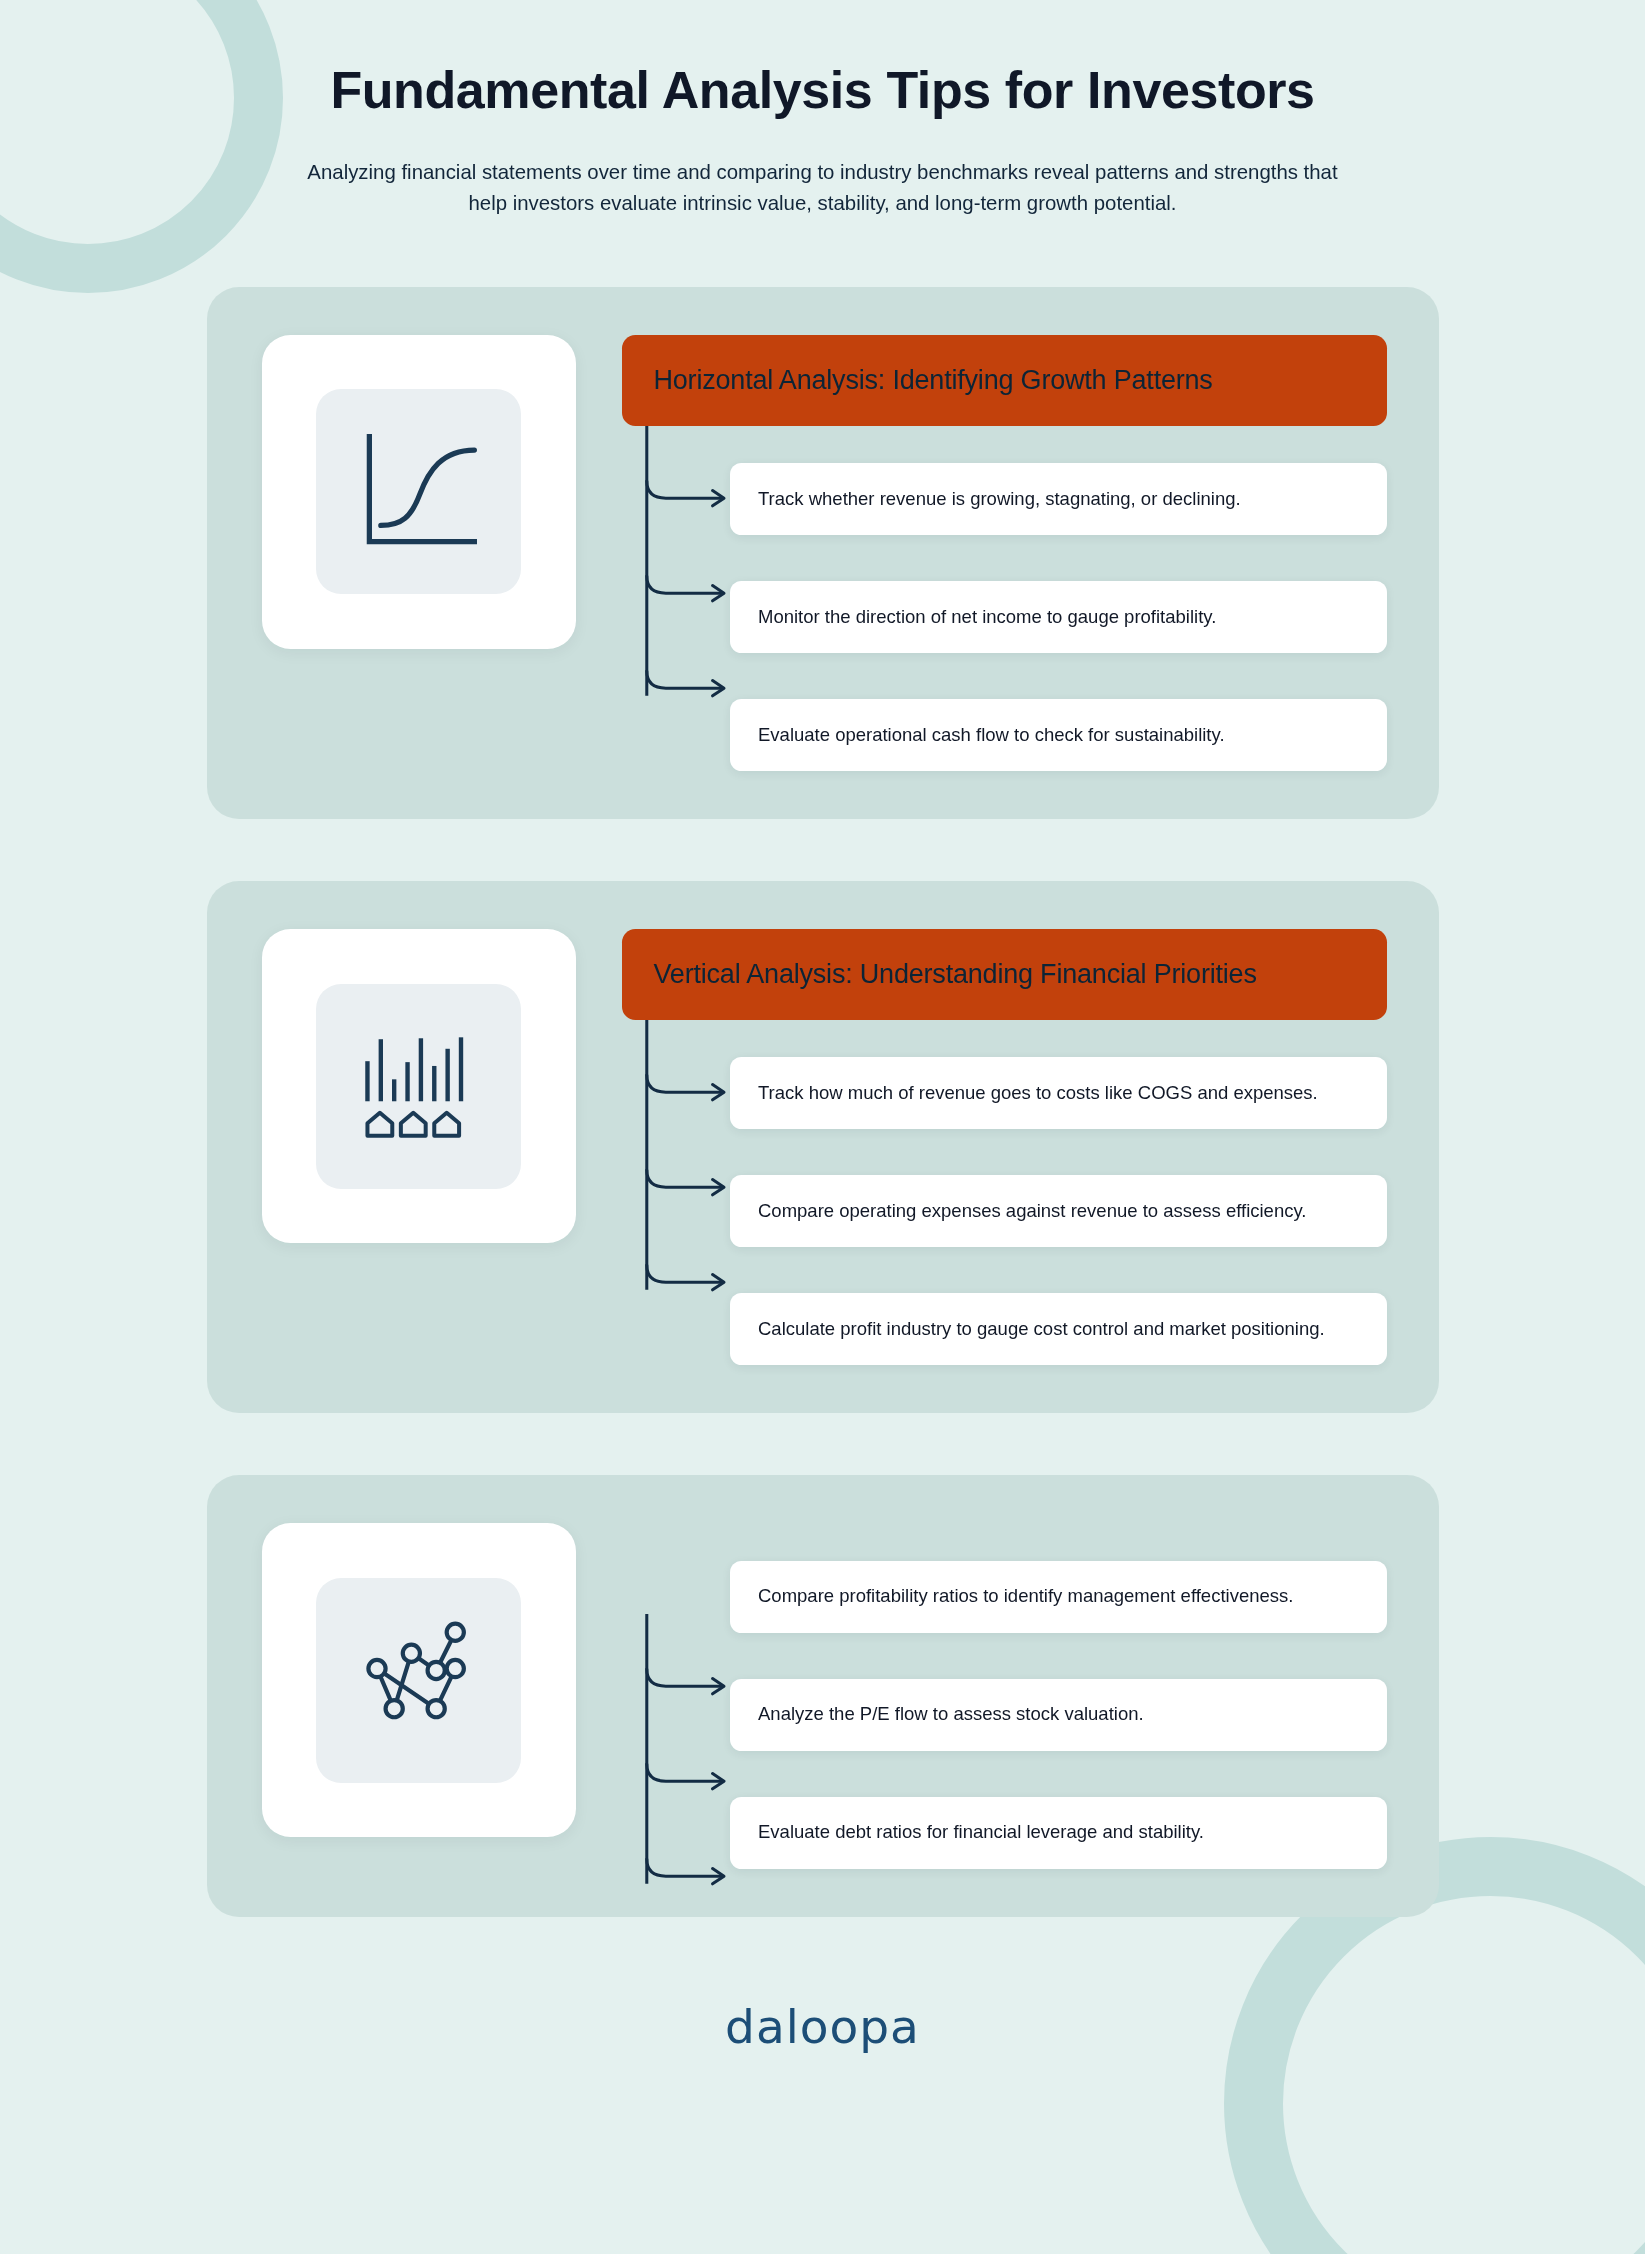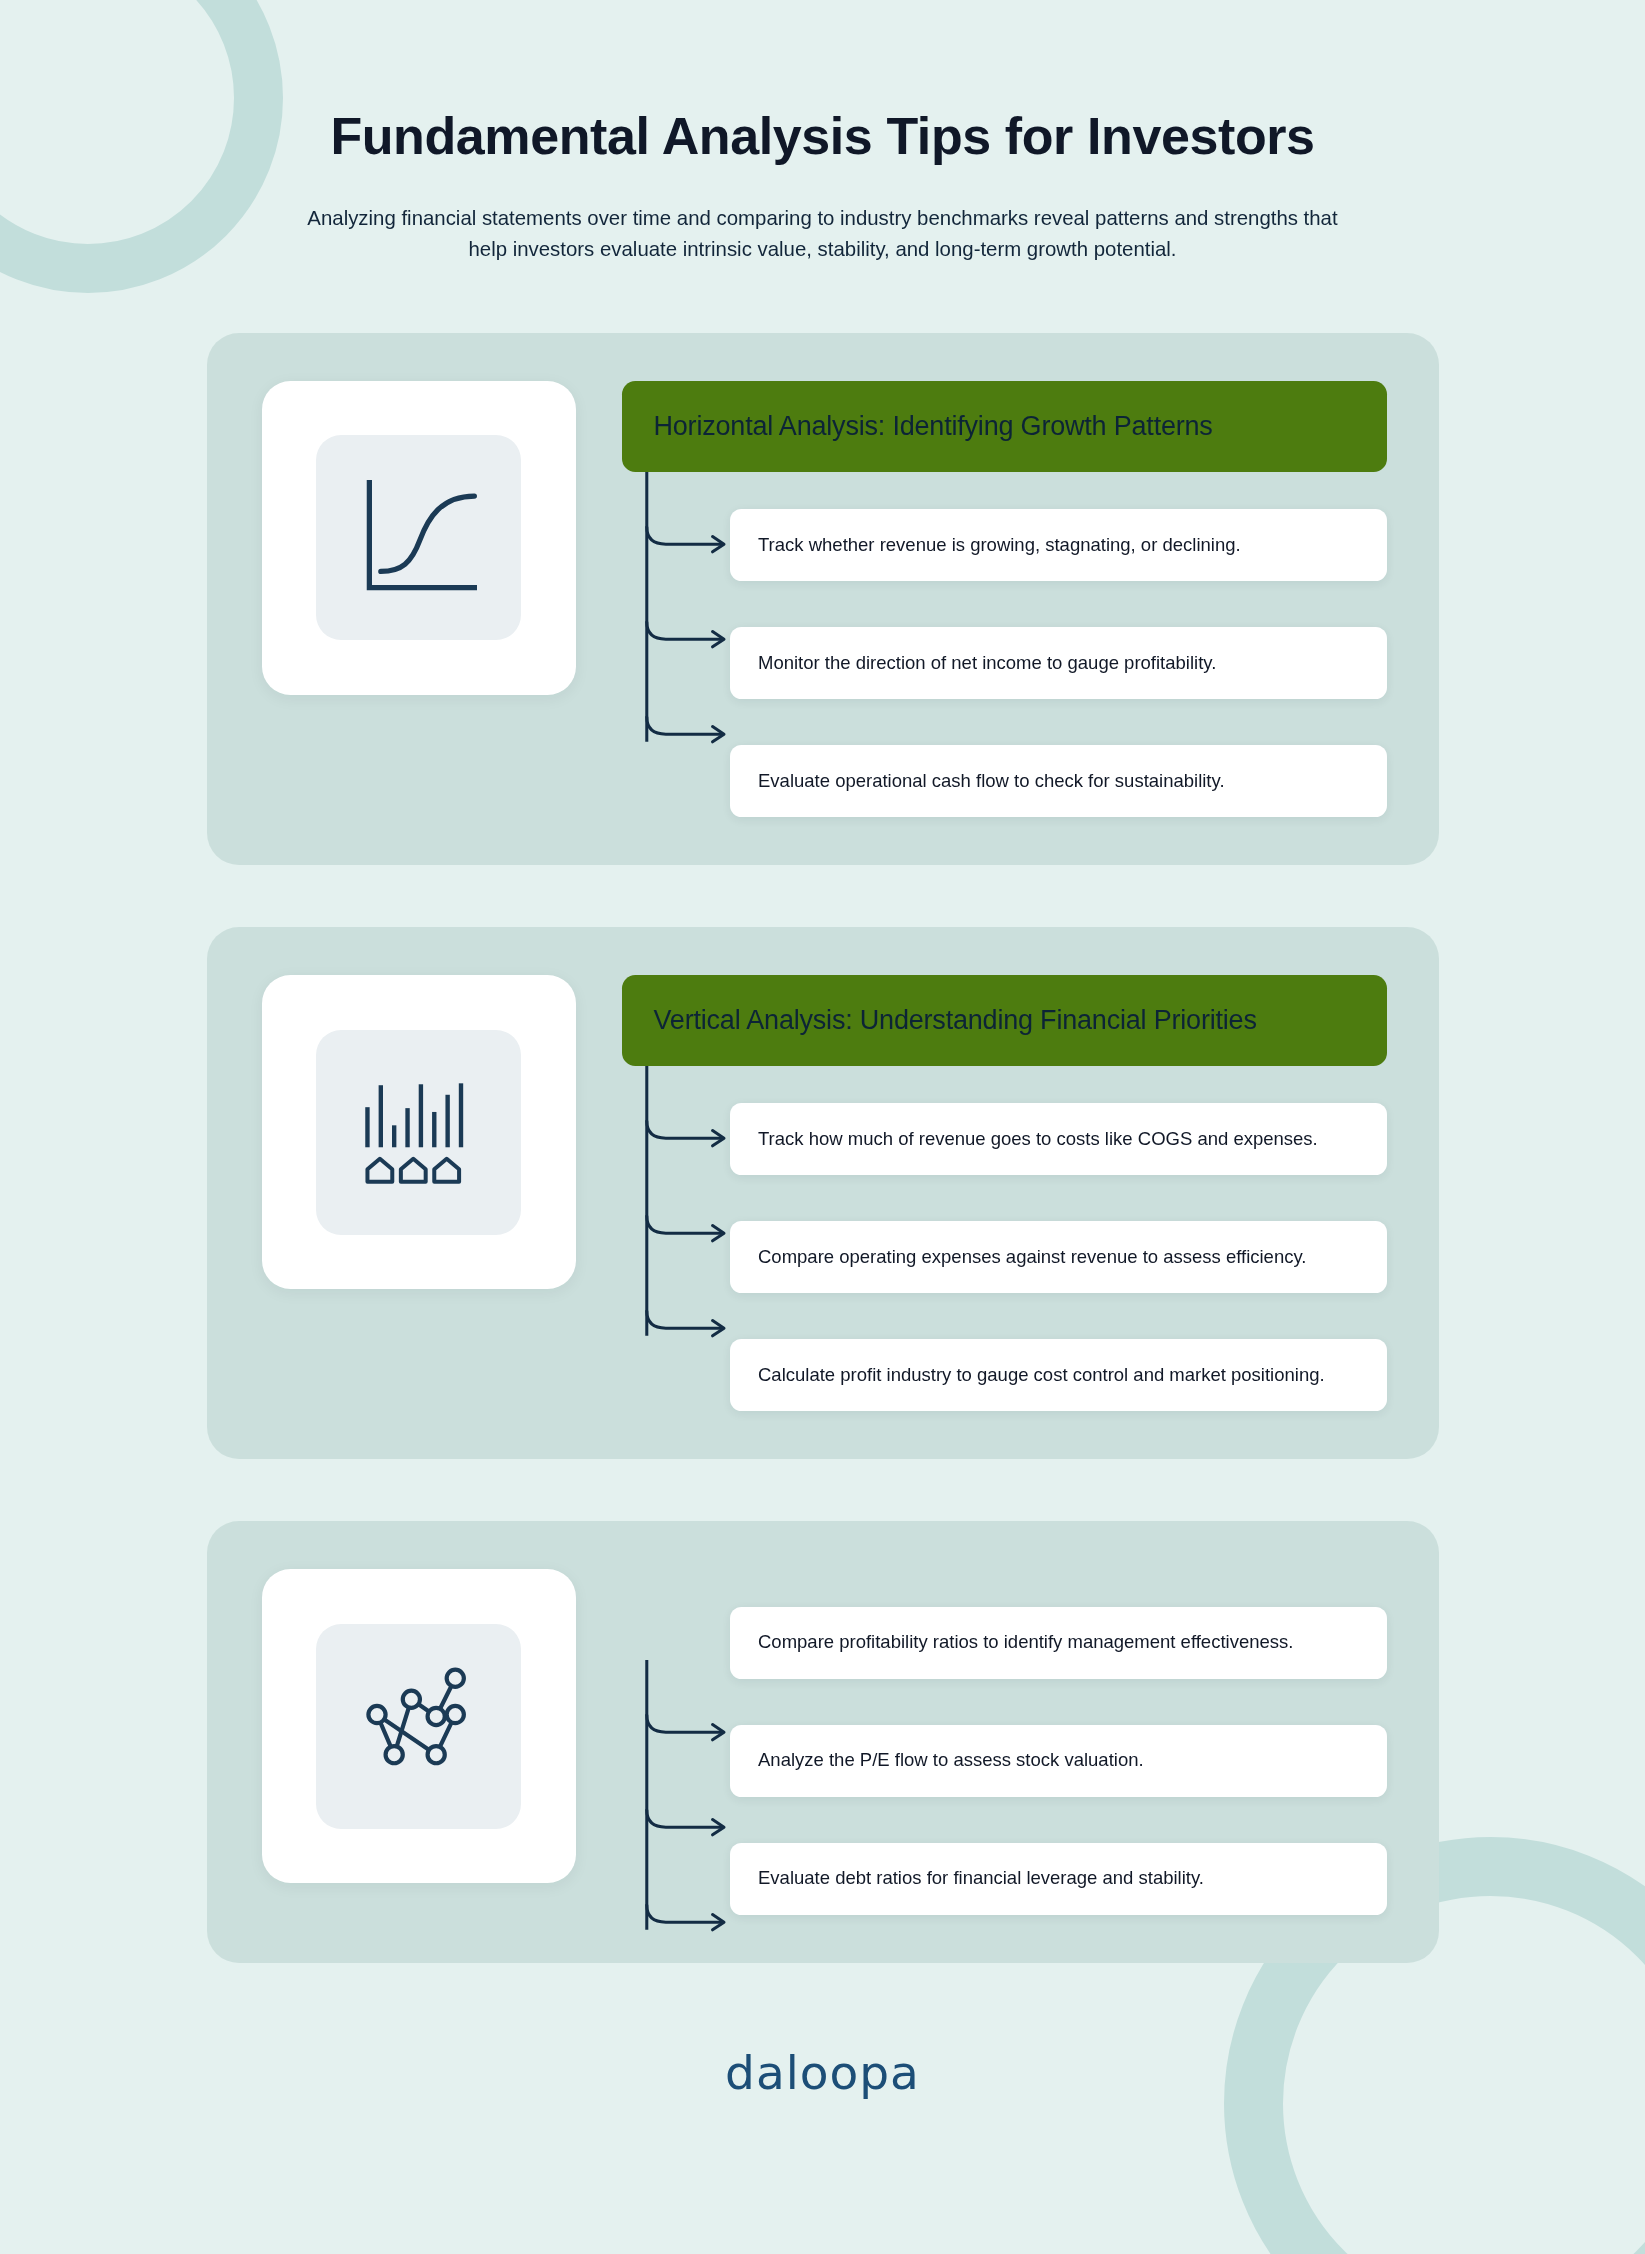--- a/index.html
+++ b/index.html
@@ -43,21 +43,21 @@
   
   .page {
     position: relative;
     width: 1645px;
     height: 2254px;
     z-index: 2;
   }
 
   
   .header {
-    padding-top: 107px;
+    padding-top: 61px;
     text-align: center;
   }
   .page-title {
     font-size: 52px;
     font-weight: 700;
     color: #101828;
     letter-spacing: -0.4px;
     line-height: 1.15;
   }
   .page-subtitle {
@@ -113,21 +113,21 @@
   .icon-tile svg { display: block; }
 
   
   .section-body {
     flex: 1 1 auto;
     position: relative;
     min-width: 0;
   }
 
   .section-header-bar {
-    background: #4d7c0f;
+    background: #c2410c;
     border-radius: 13.3px;
     height: 91px;
     display: flex;
     align-items: center;
     padding: 0 32px;
   }
   .section-header-title {
     font-size: 27px;
     font-weight: 400;
     color: #0c2436;

